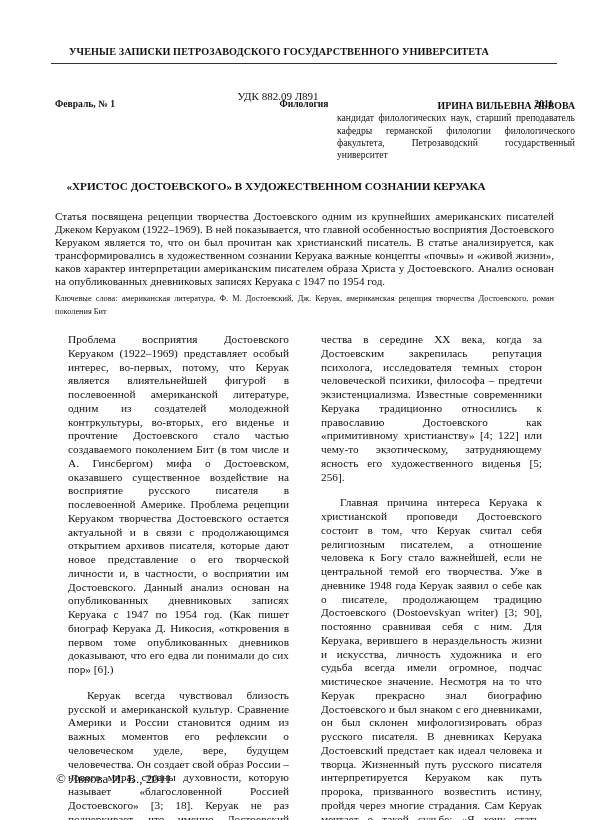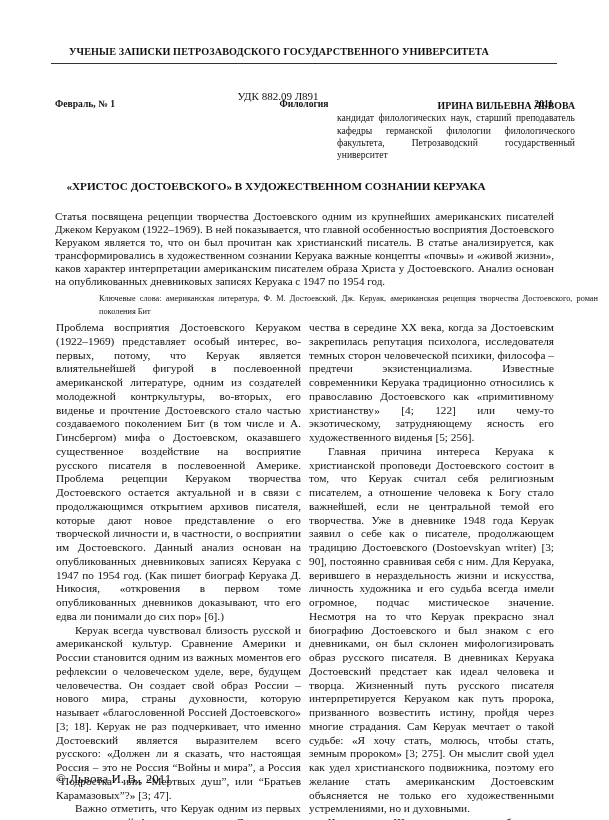--- a/index.html
+++ b/index.html
@@ -12,25 +12,25 @@
   .subhdr { left: 55px; width: 498px; top: 71px; font-size: 9.6px; font-weight: bold;
             display: flex; justify-content: space-between; margin-top: 27px; }
   .subhdr .center { position: absolute; left: 0; right: 0; text-align: center; }
   .udk { left: 0; width: 556px; top: 90px; text-align: center; font-size: 11px; font-family: Liberation Serif, serif; }
   .author { left: 318px; width: 238px; top: 100px; font-size: 9.6px; line-height: 12.3px; margin-left: 19px; }
   .author .name { text-align: right; font-weight: bold; font-size: 9.8px; }
   .author .aff { text-align: justify; }
   .author .mail { font-style: italic; }
   .title { left: 0; width: 552px; top: 180px; text-align: center; font-size: 11.2px; font-weight: bold; }
   .abstract { left: 55px; width: 499px; top: 210px; font-size: 11.1px; line-height: 12.9px; text-align: justify; }
-  .keywords { left: 55px; width: 499px; top: 293px; font-size: 8.3px; line-height: 12.5px; text-align: justify; margin-left: 44px; }
+  .keywords { left: 55px; width: 499px; top: 293px; font-size: 8.3px; line-height: 12.5px; text-align: justify; }
   .col { top: 321px; width: 245px; font-size: 11.3px; line-height: 13.75px; text-align: justify; }
   .col.left { left: 56px; }
   .col.right { left: 309px; }
-  .col p { margin: 0; text-indent: 0; }
+  .col p { margin: 12px; text-indent: 0; }
   .col p.ind { text-indent: 19px; }
   .footer { left: 56px; top: 771px; font-size: 13px; }
 </style>
 </head>
 <body>
 
 <div class="abs journal">УЧЕНЫЕ ЗАПИСКИ ПЕТРОЗАВОДСКОГО ГОСУДАРСТВЕННОГО УНИВЕРСИТЕТА</div>
 <div class="abs rule"></div>
 <div class="abs subhdr">
   <span>Февраль, № 1</span>

